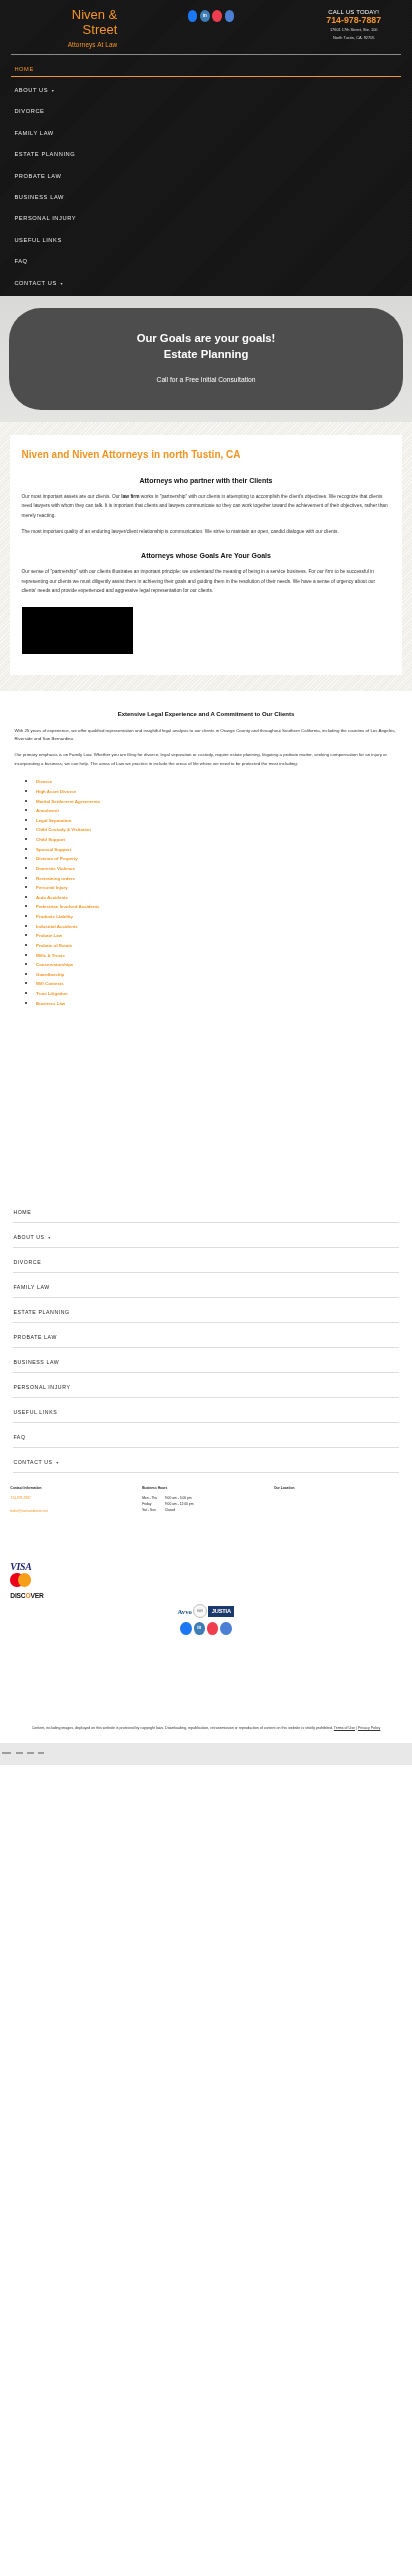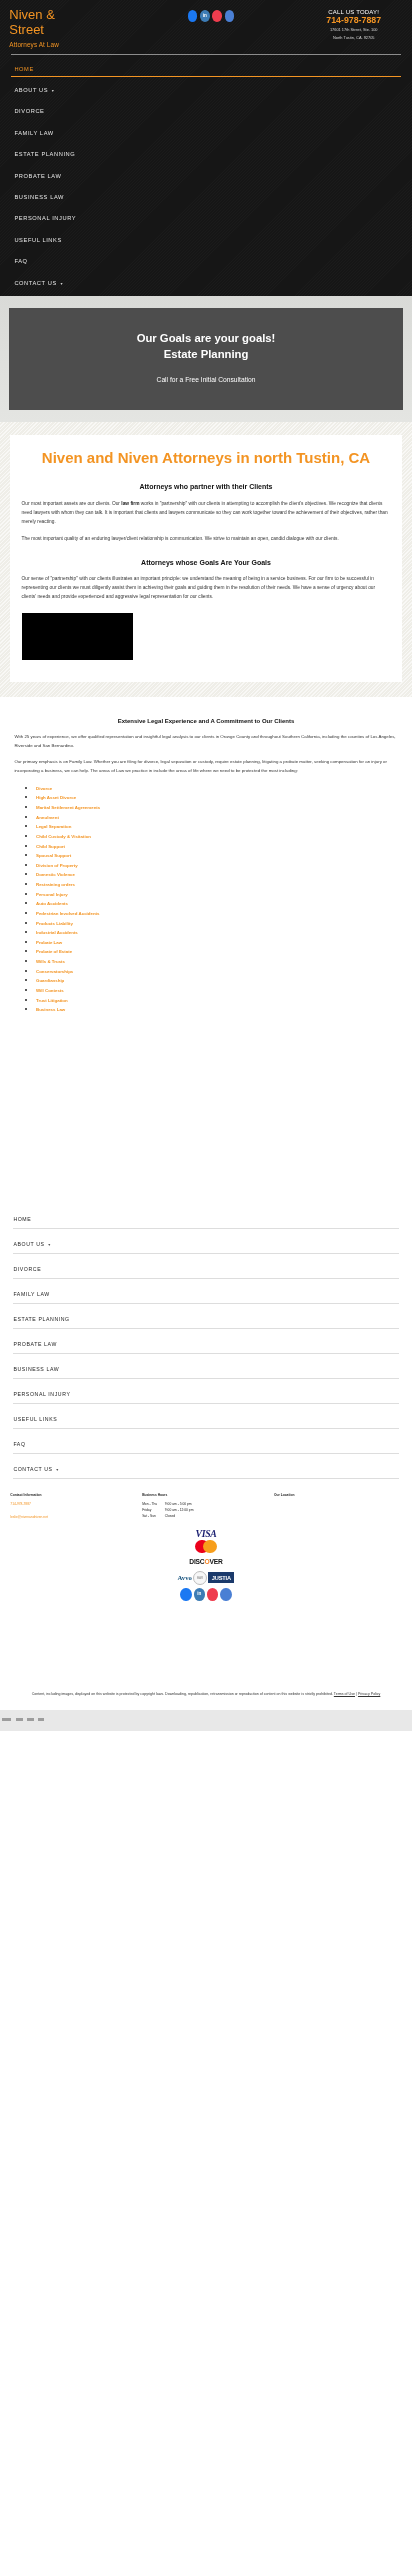--- a/index.html
+++ b/index.html
@@ -27,21 +27,21 @@
   }
 
   .header-top {
     display: flex;
     align-items: flex-start;
     padding: 7.2px 9.3px 3.1px 9.3px;
   }
 
   .brand {
     flex: 0 0 108px;
-    text-align: left;
+    text-align: right;
     padding-top: 1px;
   }
   .brand-name {
     color: #f39423;
     font-size: 13px;
     font-weight: 400;
     line-height: 1.15;
   }
   .brand-tag {
     color: #f39423;
@@ -131,20 +131,21 @@
   
   .banner-outer {
     background: linear-gradient(#d9dad7, #e4e5e2);
     padding: 12.4px 9.3px 11.3px 9.3px;
   }
   .banner-inner {
     background: #4d4d4d;
     color: #ffffff;
     text-align: center;
     padding: 23px 14.4px 27px 14.4px;
+    border-radius: 32px;
   }
   .banner-h1 {
     font-size: 11.3px;
     font-weight: bold;
     line-height: 1.4;
   }
   .banner-sub {
     font-size: 6.7px;
     margin-top: 13.4px;
     font-weight: 400;
@@ -161,23 +162,22 @@
       rgba(0,0,0,0) 2.6px
     );
     padding: 13.4px 10.3px 15.5px 10.3px;
   }
   .card {
     background: #ffffff;
     padding: 13.4px 11.3px 16.5px 11.3px;
   }
   .card-title {
     color: #f39423;
-    font-size: 15px;
-    font-weight: bold;
-    text-align: center;
+    font-size: 10px;
+    font-weight: bold;
     line-height: 1.3;
   }
   .sec-head {
     font-size: 7px;
     font-weight: bold;
     text-align: center;
     color: #111;
     margin: 15.5px 0 8.2px 0;
   }
   .para {
@@ -263,22 +263,23 @@
     font-size: 3.3px;
     text-decoration: none;
     display: block;
     line-height: 1.85;
   }
   .hours-row { display: flex; gap: 3.1px; font-size: 3.3px; line-height: 1.85; }
   .hours-row .hr-l { flex: 0 0 19.6px; }
 
   
   .pay-stack {
-    text-align: center;
+    text-align: left;
     padding: 2.1px 0 0 0;
+    margin-top: 40px;
   }
   .visa-logo {
     font-family: "Liberation Serif", serif;
     font-style: italic;
     font-weight: bold;
     font-size: 9.8px;
     color: #1a1f71;
     letter-spacing: -0.3px;
   }
   .mc-logo {

